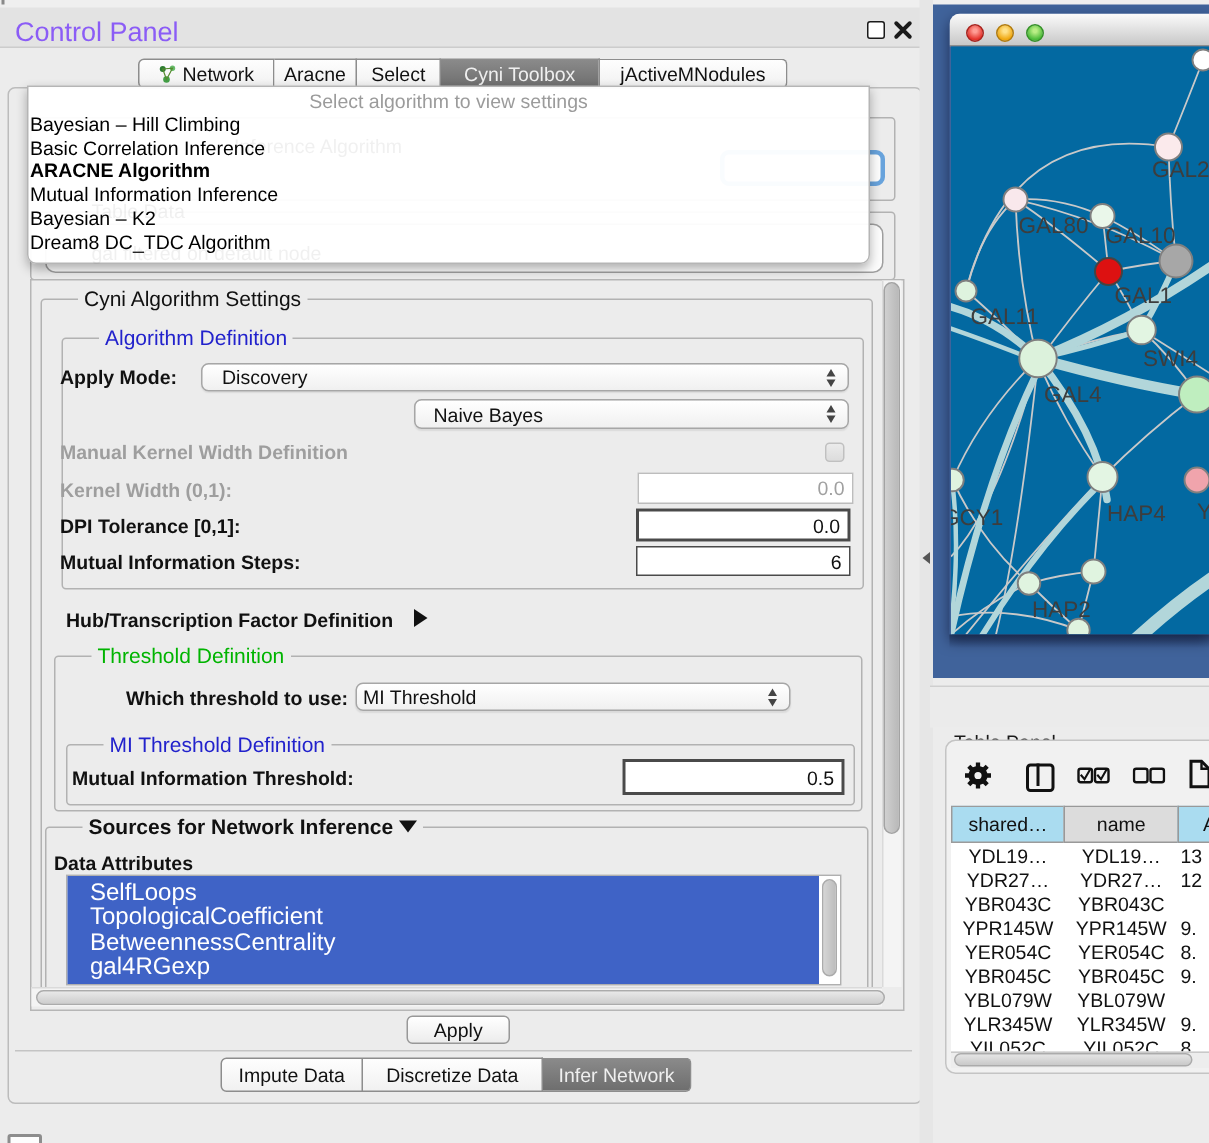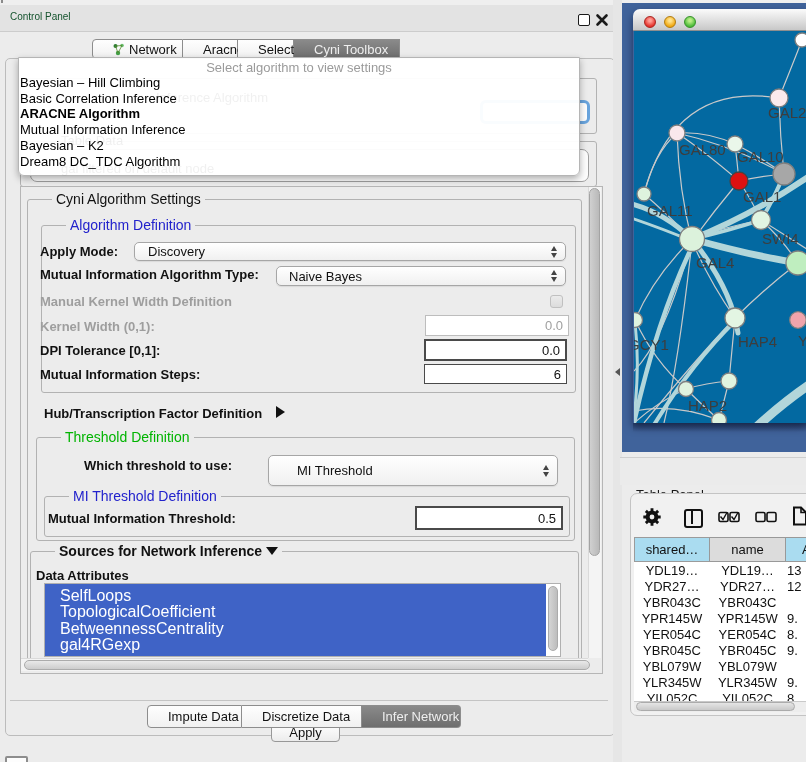--- a/index.html
+++ b/index.html
@@ -7,50 +7,51 @@
 .b{font-weight:bold;}
 .grp{position:absolute;border:1px solid #b2b2b2;border-radius:3px;}
 .grp>span{position:absolute;top:-9px;left:24px;background:#ececec;padding:0 4px;font-size:14px;line-height:16px;white-space:nowrap;}
 .combo{position:absolute;background:linear-gradient(#ffffff,#f0f0f0);border:1px solid #a6a6a6;border-radius:5px;box-sizing:border-box;display:flex;align-items:center;padding-left:10px;box-shadow:0 1px 1px rgba(0,0,0,0.08);}
 .spin{position:absolute;right:7px;top:50%;margin-top:-6px;width:7px;height:12px;}
 .spin i{position:absolute;left:0;width:0;height:0;border-left:3.5px solid transparent;border-right:3.5px solid transparent;}
 .spin i.u{top:0;border-bottom:5px solid #444;}
 .spin i.d{bottom:0;border-top:5px solid #444;}
 .tf{position:absolute;background:#fff;box-sizing:border-box;display:flex;align-items:center;justify-content:flex-end;padding-right:5px;}
 .lbl{position:absolute;white-space:nowrap;line-height:15px;}
-.seg{position:absolute;top:0;bottom:0;display:flex;align-items:center;background:linear-gradient(#fefefe,#f1f1f1);border:1px solid #8d8d8d;border-left:none;box-sizing:border-box;white-space:nowrap;padding-left:20px;}
+.seg{position:absolute;top:0;bottom:0;display:flex;align-items:center;justify-content:center;background:linear-gradient(#fefefe,#f1f1f1);border:1px solid #8d8d8d;border-left:none;box-sizing:border-box;white-space:nowrap;}
 .seg.first{border-left:1px solid #8d8d8d;border-radius:4px 0 0 4px;}
 .seg.last{border-radius:0 4px 4px 0;}
 .seg.dark{background:linear-gradient(#8a8a8a,#6e6e6e);color:#efefef;}
 .ghost{position:absolute;color:rgba(110,110,110,0.10);white-space:nowrap;}
 </style></head>
 <body>
 
 <div class="a" style="left:0;top:0;width:806px;height:5px;background:#efefef;"></div>
 <div class="a" style="left:1px;top:0;width:2px;height:3px;background:#8a8a8a;"></div>
 
 <div class="a" style="left:0;top:5px;width:620px;height:26px;background:#e3e3e3;border-bottom:1px solid #cccccc;"></div>
-<div class="a" style="left:10px;top:11px;font-size:10px;color:#14532d;">Control Panel</div>
+<div class="a" style="left:10px;top:11px;font-size:18px;color:#8b5cf6;">Control Panel</div>
 <div class="a" style="left:578px;top:14px;width:10px;height:10px;border:1.5px solid #1a1a1a;border-radius:2px;background:#fff;"></div>
 <svg class="a" style="left:595px;top:13px;" width="14" height="14" viewBox="0 0 14 14">
     <path d="M2.5 2.5 L11.5 11.5 M11.5 2.5 L2.5 11.5" stroke="#1a1a1a" stroke-width="2.6" stroke-linecap="round"></path>
   </svg>
 
 <div class="a" style="left:5px;top:58px;width:608px;height:676px;border:1px solid #bcbcbc;border-radius:5px;background:#ececec;"></div>
 
 <div class="a" style="left:92px;top:39px;width:433px;height:20px;">
   <div class="seg first" style="left:0;width:91px;"><svg width="12" height="13" viewBox="0 0 12 13" style="margin-right:4px;">
         <circle cx="2.5" cy="3" r="2" fill="#2e7d32"></circle>
         <circle cx="9" cy="2.5" r="1.8" fill="#66bb6a"></circle>
         <circle cx="5" cy="10" r="2.2" fill="#43a047"></circle>
         <path d="M2.5 3 L9 2.5 L5 10 Z" fill="none" stroke="#558b2f" stroke-width="0.8"></path>
       </svg>Network</div>
   <div class="seg" style="left:91px;width:55px;">Aracne</div>
   <div class="seg" style="left:146px;width:56px;">Select</div>
   <div class="seg dark" style="left:202px;width:106px;">Cyni Toolbox</div>
+  <div class="seg last" style="left:308px;width:125px;">jActiveMNodules</div>
 </div>
 
 <div class="grp" style="left:20px;top:78px;width:575px;height:54px;"></div>
 <div class="a" style="left:480px;top:100px;width:110px;height:24px;border:3px solid #68a3dc;border-radius:6px;background:#fdfdfd;box-sizing:border-box;"></div>
 <div class="grp" style="left:20px;top:141px;width:575px;height:44px;"></div>
 <div class="a" style="left:30px;top:149px;width:557px;height:31px;border:1px solid #9f9f9f;border-radius:7px;background:#fcfcfc;"></div>
 
 <div class="a" style="left:20px;top:186px;width:581px;height:486px;border:1px solid #b6b6b6;background:#ececec;"></div>
 <div id="viewport" class="a" style="left:21px;top:187px;width:567px;height:471px;overflow:hidden;">
  <div class="a" style="left:-21px;top:-187px;width:806px;height:762px;">
@@ -60,42 +61,41 @@
       </div>
 
   <div class="grp" style="left:41px;top:225px;width:533px;height:166px;">
         <span style="color:#2222cc;">Algorithm Definition</span>
       </div>
   <div class="lbl b" style="left:40px;top:244px;">Apply Mode:</div>
   <div class="combo" style="left:134px;top:242px;width:432px;height:19px;padding-left:13px;">Discovery<span class="spin">
           <i class="u"></i>
           <i class="d"></i>
         </span></div>
-  <div class="lbl b" style="left:40px;top:267px;">Mutual Information Algorithm Type:</div>
   <div class="combo" style="left:276px;top:266px;width:290px;height:20px;padding-left:12px;">Naive Bayes<span class="spin">
           <i class="u"></i>
           <i class="d"></i>
         </span></div>
   <div class="lbl b" style="left:40px;top:294px;color:#9e9e9e;">Manual Kernel Width Definition</div>
   <div class="a" style="left:550px;top:295px;width:13px;height:13px;background:linear-gradient(#ebebeb,#dcdcdc);border:1px solid #c0c0c0;border-radius:3px;box-sizing:border-box;"></div>
   <div class="lbl b" style="left:40px;top:319px;color:#9e9e9e;text-align:center;">Kernel Width (0,1):</div>
   <div class="tf" style="left:425px;top:315px;width:144px;height:21px;border:1px solid #bdbdbd;color:#a0a0a0;">0.0</div>
   <div class="lbl b" style="left:40px;top:343px;">DPI Tolerance [0,1]:</div>
   <div class="tf" style="left:424px;top:339px;width:143px;height:22px;border:2px solid #4a4a4a;">0.0</div>
   <div class="lbl b" style="left:40px;top:367px;">Mutual Information Steps:</div>
   <div class="tf" style="left:424px;top:364px;width:143px;height:20px;border:1.5px solid #4a4a4a;">6</div>
 
   <div class="lbl b" style="left:44px;top:406px;">Hub/Transcription Factor Definition</div>
   <div class="a" style="left:276px;top:406px;width:0;height:0;border-top:6px solid transparent;border-bottom:6px solid transparent;border-left:9px solid #111;"></div>
 
   <div class="grp" style="left:36px;top:437px;width:537px;height:102px;">
         <span style="color:#00b400;">Threshold Definition</span>
       </div>
   <div class="lbl b" style="left:40px;top:458px;width:192px;text-align:right;">Which threshold to use:</div>
-  <div class="combo" style="left:237px;top:455px;width:290px;height:31px;padding-left:28px;margin-left:31px;">MI Threshold<span class="spin">
+  <div class="combo" style="left:237px;top:455px;width:290px;height:19px;padding-left:4px;">MI Threshold<span class="spin">
           <i class="u"></i>
           <i class="d"></i>
         </span></div>
   <div class="grp" style="left:44px;top:496px;width:524px;height:39px;">
         <span style="color:#2222cc;">MI Threshold Definition</span>
       </div>
   <div class="lbl b" style="left:48px;top:511px;">Mutual Information Threshold:</div>
   <div class="tf" style="left:415px;top:506px;width:148px;height:24px;border:2px solid #4a4a4a;">0.5</div>
 
   <div class="grp" style="left:30px;top:551px;width:547px;height:119px;">
@@ -107,21 +107,21 @@
   <div class="a" style="left:548px;top:586px;width:10px;height:65px;background:linear-gradient(90deg,#d5d5d5,#bdbdbd);border:1px solid #ababab;border-radius:5px;box-sizing:border-box;"></div>
  </div>
 </div>
 
 <div class="a" style="left:588px;top:187px;width:13px;height:471px;background:#f4f4f4;border-left:1px solid #dadada;box-sizing:border-box;"></div>
 <div class="a" style="left:589px;top:188px;width:11px;height:368px;background:linear-gradient(90deg,#d0d0d0,#b9b9b9);border:1px solid #a3a3a3;border-radius:6px;box-sizing:border-box;"></div>
 
 <div class="a" style="left:21px;top:658px;width:567px;height:13px;background:#f4f4f4;border-top:1px solid #dadada;box-sizing:border-box;"></div>
 <div class="a" style="left:24px;top:660px;width:566px;height:10px;background:linear-gradient(#e9e9e9,#cdcdcd);border:1px solid #ababab;border-radius:5px;box-sizing:border-box;"></div>
 
-<div class="a" style="left:271px;top:677px;width:67px;height:17px;background:linear-gradient(#ffffff,#ececec);border:1px solid #989898;border-radius:4px;display:flex;align-items:center;justify-content:center;margin-top:46px;">Apply</div>
+<div class="a" style="left:271px;top:677px;width:67px;height:17px;background:linear-gradient(#ffffff,#ececec);border:1px solid #989898;border-radius:4px;display:flex;align-items:center;justify-content:center;">Apply</div>
 
 <div class="a" style="left:10px;top:700px;width:598px;height:1px;background:#c4c4c4;"></div>
 
 <div class="a" style="left:147px;top:705px;width:314px;height:23px;">
   <div class="seg first" style="left:0;width:95px;">Impute Data</div>
   <div class="seg" style="left:95px;width:120px;">Discretize Data</div>
   <div class="seg dark last" style="left:215px;width:99px;">Infer Network</div>
 </div>
 
 <div class="a" style="left:5px;top:756px;width:19px;height:12px;border:2px solid #8d8d8d;border-radius:2px;background:#fdfdfd;"></div>

